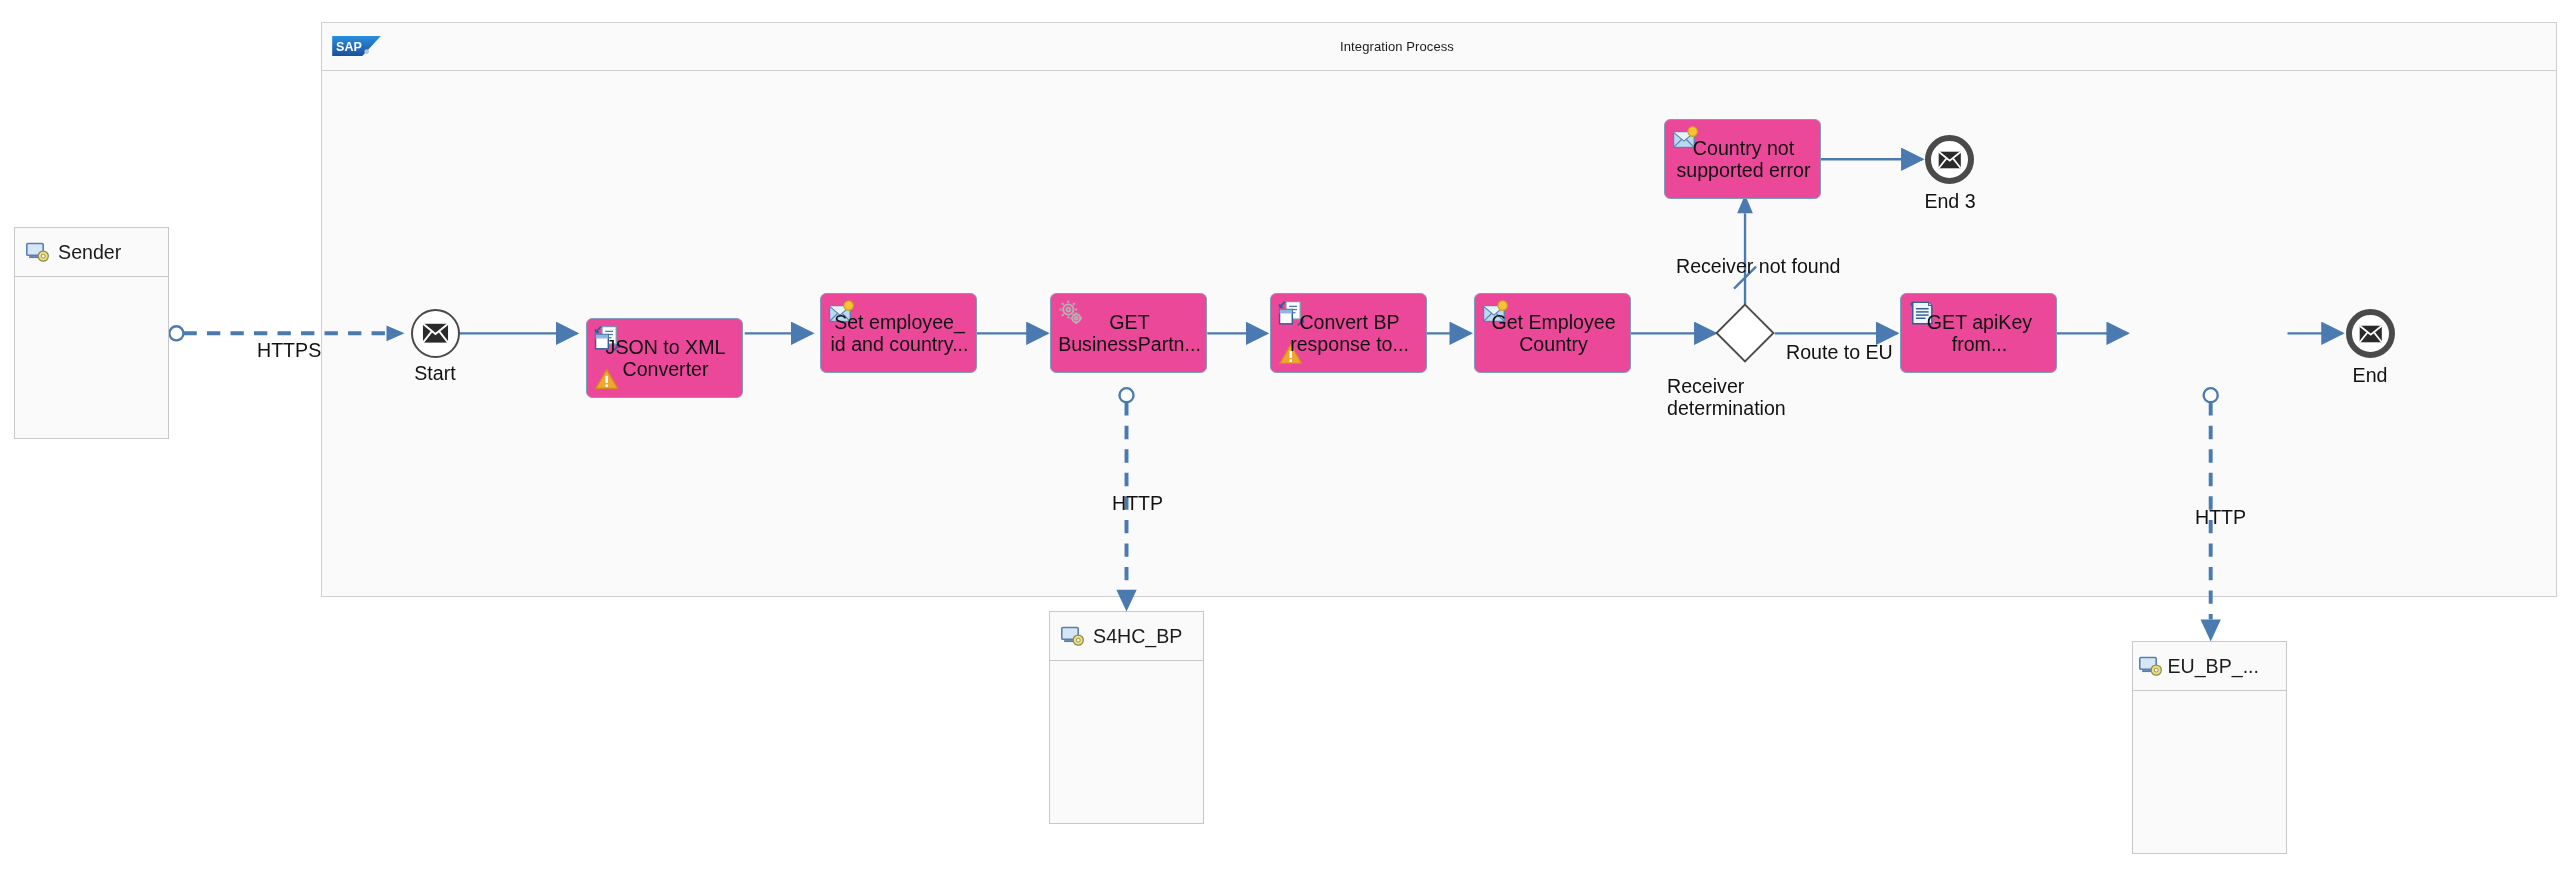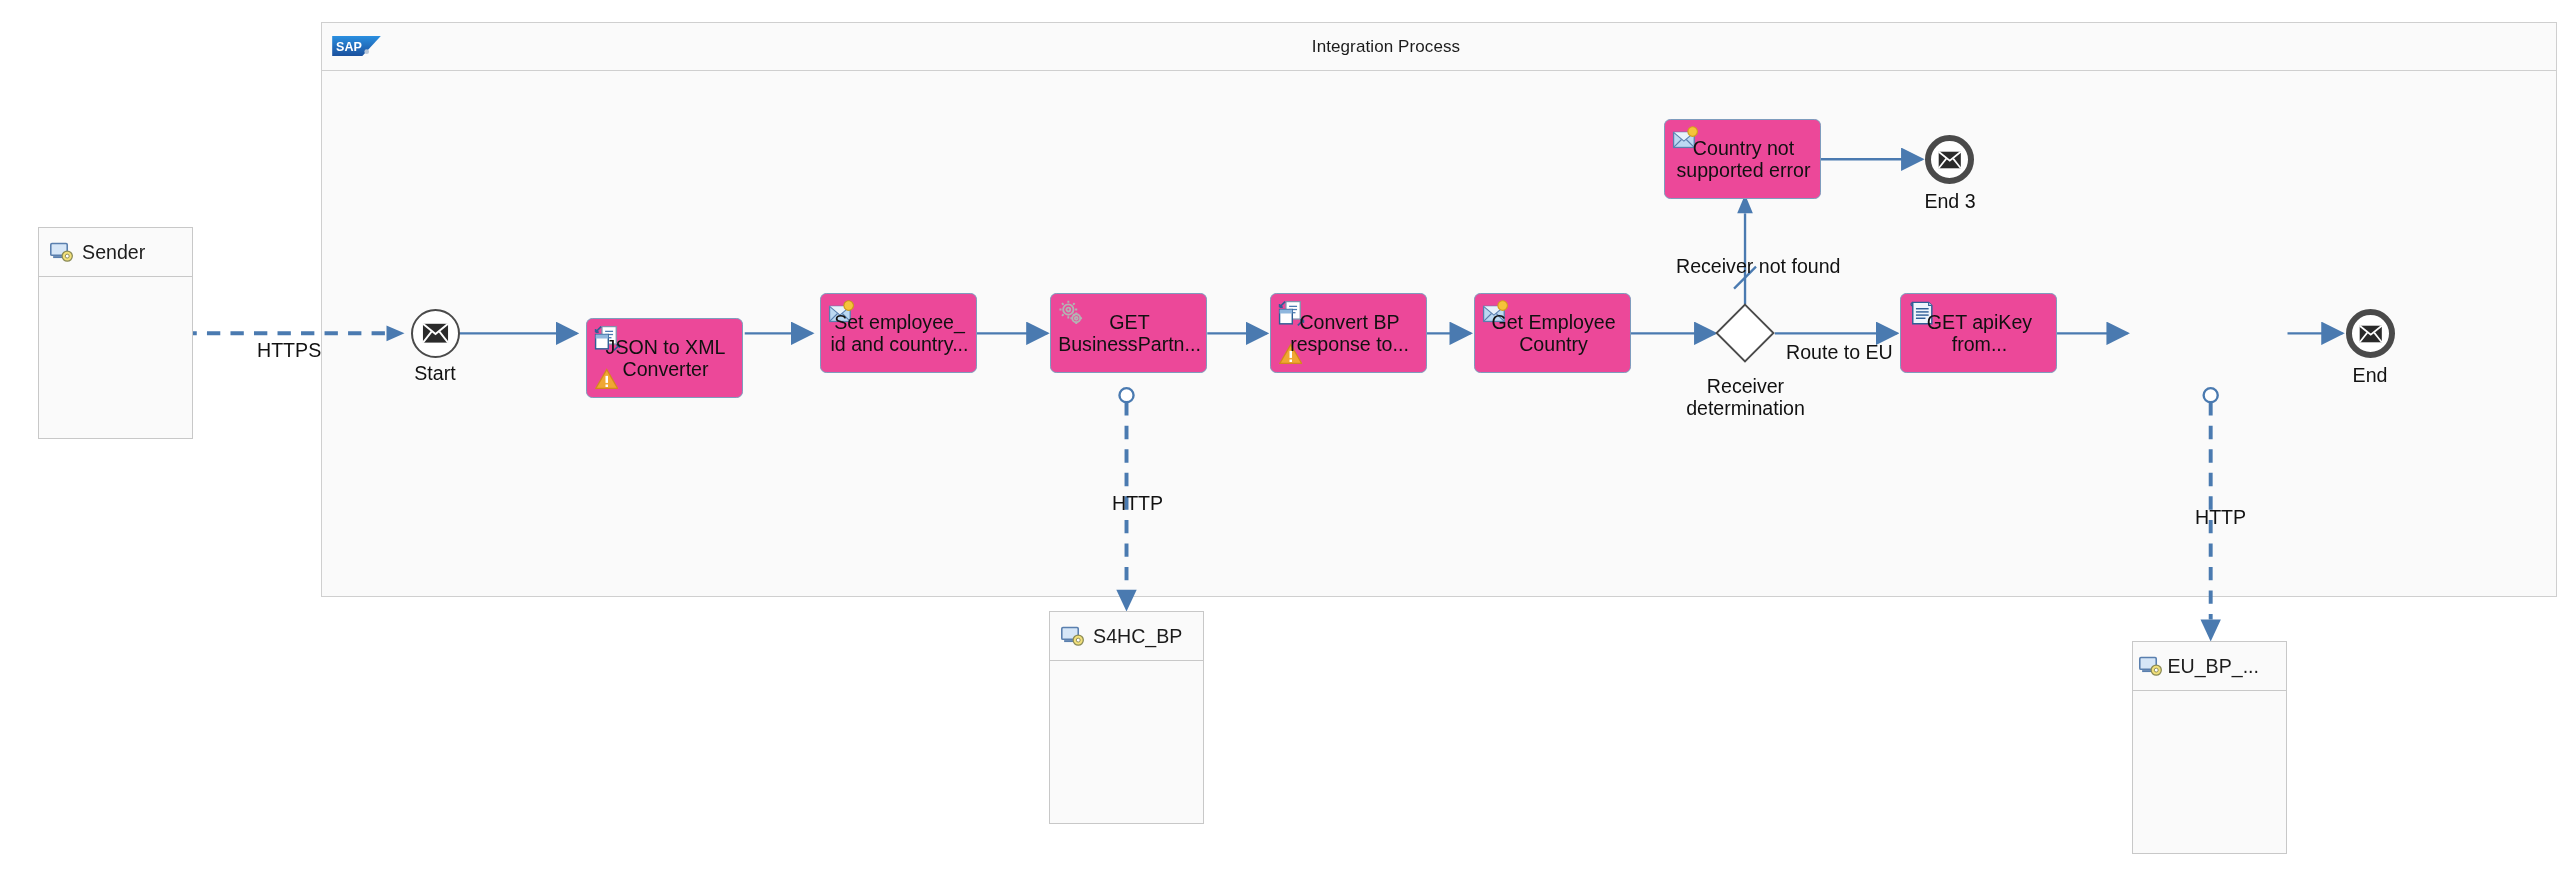--- a/index.html
+++ b/index.html
@@ -7,23 +7,23 @@
        font-family:"Liberation Sans","DejaVu Sans",sans-serif;color:#1a1a1a;}
 
   .canvas{position:absolute;left:0;top:0;width:2576px;height:872px;background:#ffffff;}
 
   
   .pool{position:absolute;left:321px;top:22px;width:2236px;height:575px;
         border:1.6px solid #cfcfcf;background:#fafafa;box-sizing:border-box;}
   .pool-header{position:absolute;left:321px;top:22px;width:2236px;height:49px;
         border:1.6px solid #cfcfcf;border-bottom:1.6px solid #cfcfcf;background:#fafafa;
         box-sizing:border-box;}
-  .pool-title{position:absolute;left:310px;top:22px;width:2152px;height:49px;
+  .pool-title{position:absolute;left:321px;top:22px;width:2152px;height:49px;
         display:flex;align-items:center;justify-content:center;
-        font-size:17px;color:#1c1c1c;letter-spacing:0.1px;}
+        font-size:13px;color:#1c1c1c;letter-spacing:0.1px;}
 
   .sap-logo{position:absolute;left:332px;top:36px;width:49px;height:20.4px;}
 
   
   .participant{position:absolute;border:1.6px solid #c8c8c8;background:#fafafa;box-sizing:border-box;}
   .participant .p-head{height:49px;border-bottom:1.6px solid #c8c8c8;display:flex;
         align-items:center;gap:8.6px;padding-left:11px;box-sizing:border-box;}
   .participant .p-label{font-size:19.6px;color:#1c1c1c;white-space:nowrap;}
   .participant .p-body{background:#fafafa;}
 
@@ -40,21 +40,21 @@
   
   .event{position:absolute;width:49px;height:49px;border-radius:50%;
          background:#ffffff;box-sizing:border-box;display:flex;
          align-items:center;justify-content:center;}
   .event.start{border:2.4px solid #4a4a4a;}
   .event.end{border:6.3px solid #4a4a4a;}
   .ev-label{position:absolute;font-size:19.6px;color:#111;text-align:center;white-space:nowrap;}
 
   
   .gateway{position:absolute;width:60px;height:60px;}
-  .gw-label{position:absolute;font-size:19.6px;color:#111;text-align:center;line-height:1.1;}
+  .gw-label{position:absolute;font-size:19.6px;color:#111;text-align:left;line-height:1.1;}
 
   
   .flow-label{position:absolute;font-size:19.6px;color:#111;white-space:nowrap;}
 
   svg.lay{position:absolute;left:0;top:0;width:2576px;height:872px;
           pointer-events:none;overflow:visible;}
 </style>
 </head>
 <body>
 
@@ -144,21 +144,21 @@
       <path d="M1424,752 L1450,752 L1437,780 Z" fill="#4a7ab0"></path>
     </g>
 
     <g>
       <circle cx="2820" cy="504" r="9" fill="#ffffff" stroke="#4a7ab0" stroke-width="3"></circle>
       <line x1="2820" y1="513" x2="2820" y2="790" stroke="#4a7ab0" stroke-width="5" stroke-dasharray="17,13"></line>
       <path d="M2807,790 L2833,790 L2820,818 Z" fill="#4a7ab0"></path>
     </g>
   </svg>
 
-  <div class="participant" style="left:14px;top:227px;width:155px;height:212px;margin-left:24px;">
+  <div class="participant" style="left:14px;top:227px;width:155px;height:212px;">
     <div class="p-head">
       <svg width="23.5" height="20.4" viewBox="0 0 30 26">
         <rect x="1" y="2" width="21" height="15" rx="1.5" fill="#d6e6f7" stroke="#5a7fae" stroke-width="2"></rect>
         <rect x="4" y="18" width="15" height="2.5" fill="#5a7fae"></rect>
         <circle cx="22" cy="18" r="6.5" fill="#f2e07a" stroke="#8a8a56" stroke-width="1.6"></circle>
         <circle cx="22" cy="18" r="2.5" fill="#ffffff" stroke="#8a8a56" stroke-width="1.2"></circle>
       </svg>
       <span class="p-label">Sender</span>
     </div>
     <div class="p-body" style="height:160px;"></div>

